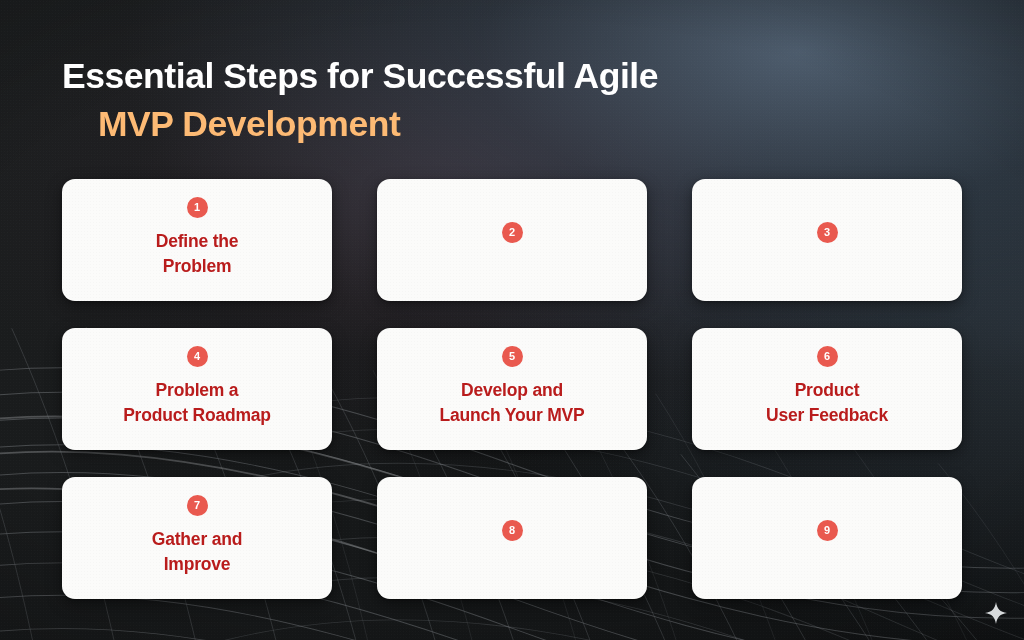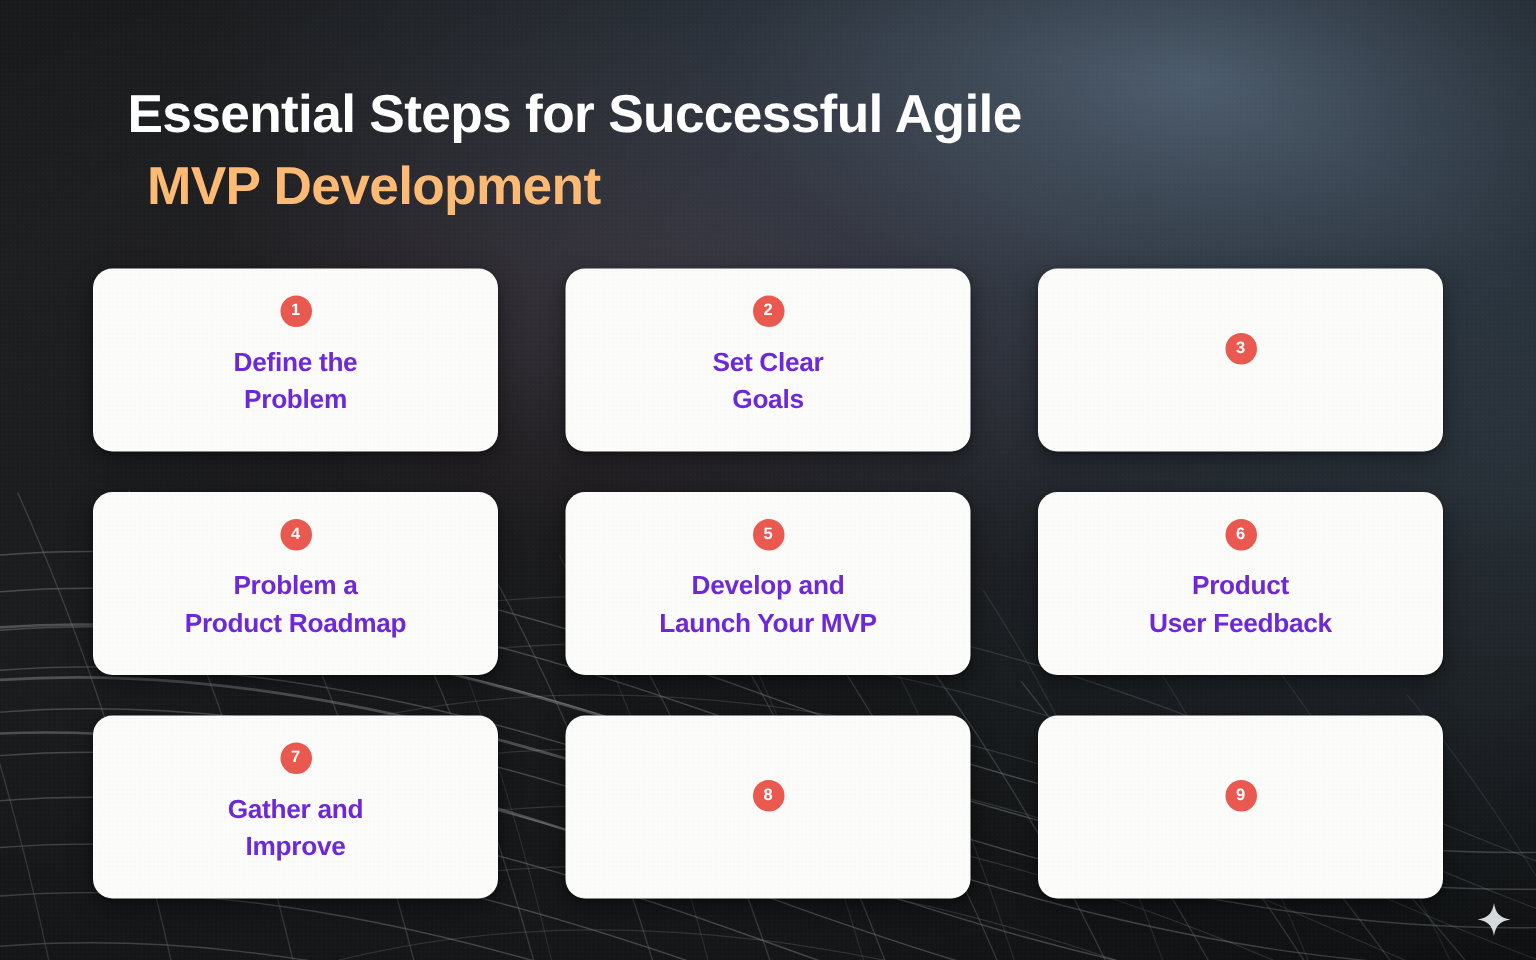--- a/index.html
+++ b/index.html
@@ -79,21 +79,21 @@
   }
 
   .heading-line {
     font-size: 35.5px;
     font-weight: 700;
     letter-spacing: -0.45px;
     line-height: 48px;
     white-space: nowrap;
   }
 
-  .heading-line.l1 { color: #ffffff; margin-left: 23px; }
+  .heading-line.l1 { color: #ffffff; }
   .heading-line.l2 { color: #fdba74; margin-left: 36px; }
 
   
   .grid {
     position: absolute;
     left: 62px;
     top: 179px;
     width: 900px;
     display: grid;
     grid-template-columns: repeat(3, 270px);
@@ -135,21 +135,21 @@
     font-size: 11px;
     font-weight: 700;
     line-height: 21px;
     text-align: center;
     margin-bottom: 11px;
     position: relative;
     z-index: 2;
   }
 
   .card-title {
-    color: #6d28d9;
+    color: #b91c1c;
     font-size: 17.5px;
     font-weight: 700;
     line-height: 25px;
     letter-spacing: -0.2px;
     text-align: center;
     position: relative;
     z-index: 2;
     white-space: pre-line;
   }
 
@@ -245,22 +245,20 @@
   <div class="grid">
 
     <div class="card">
       <div class="badge">1</div>
       <div class="card-title">Define the
 Problem</div>
     </div>
 
     <div class="card">
       <div class="badge">2</div>
-      <div class="card-title">Set Clear
-Goals</div>
     </div>
 
     <div class="card">
       <div class="badge">3</div>
     </div>
 
     <div class="card">
       <div class="badge">4</div>
       <div class="card-title">Problem a
 Product Roadmap</div>

